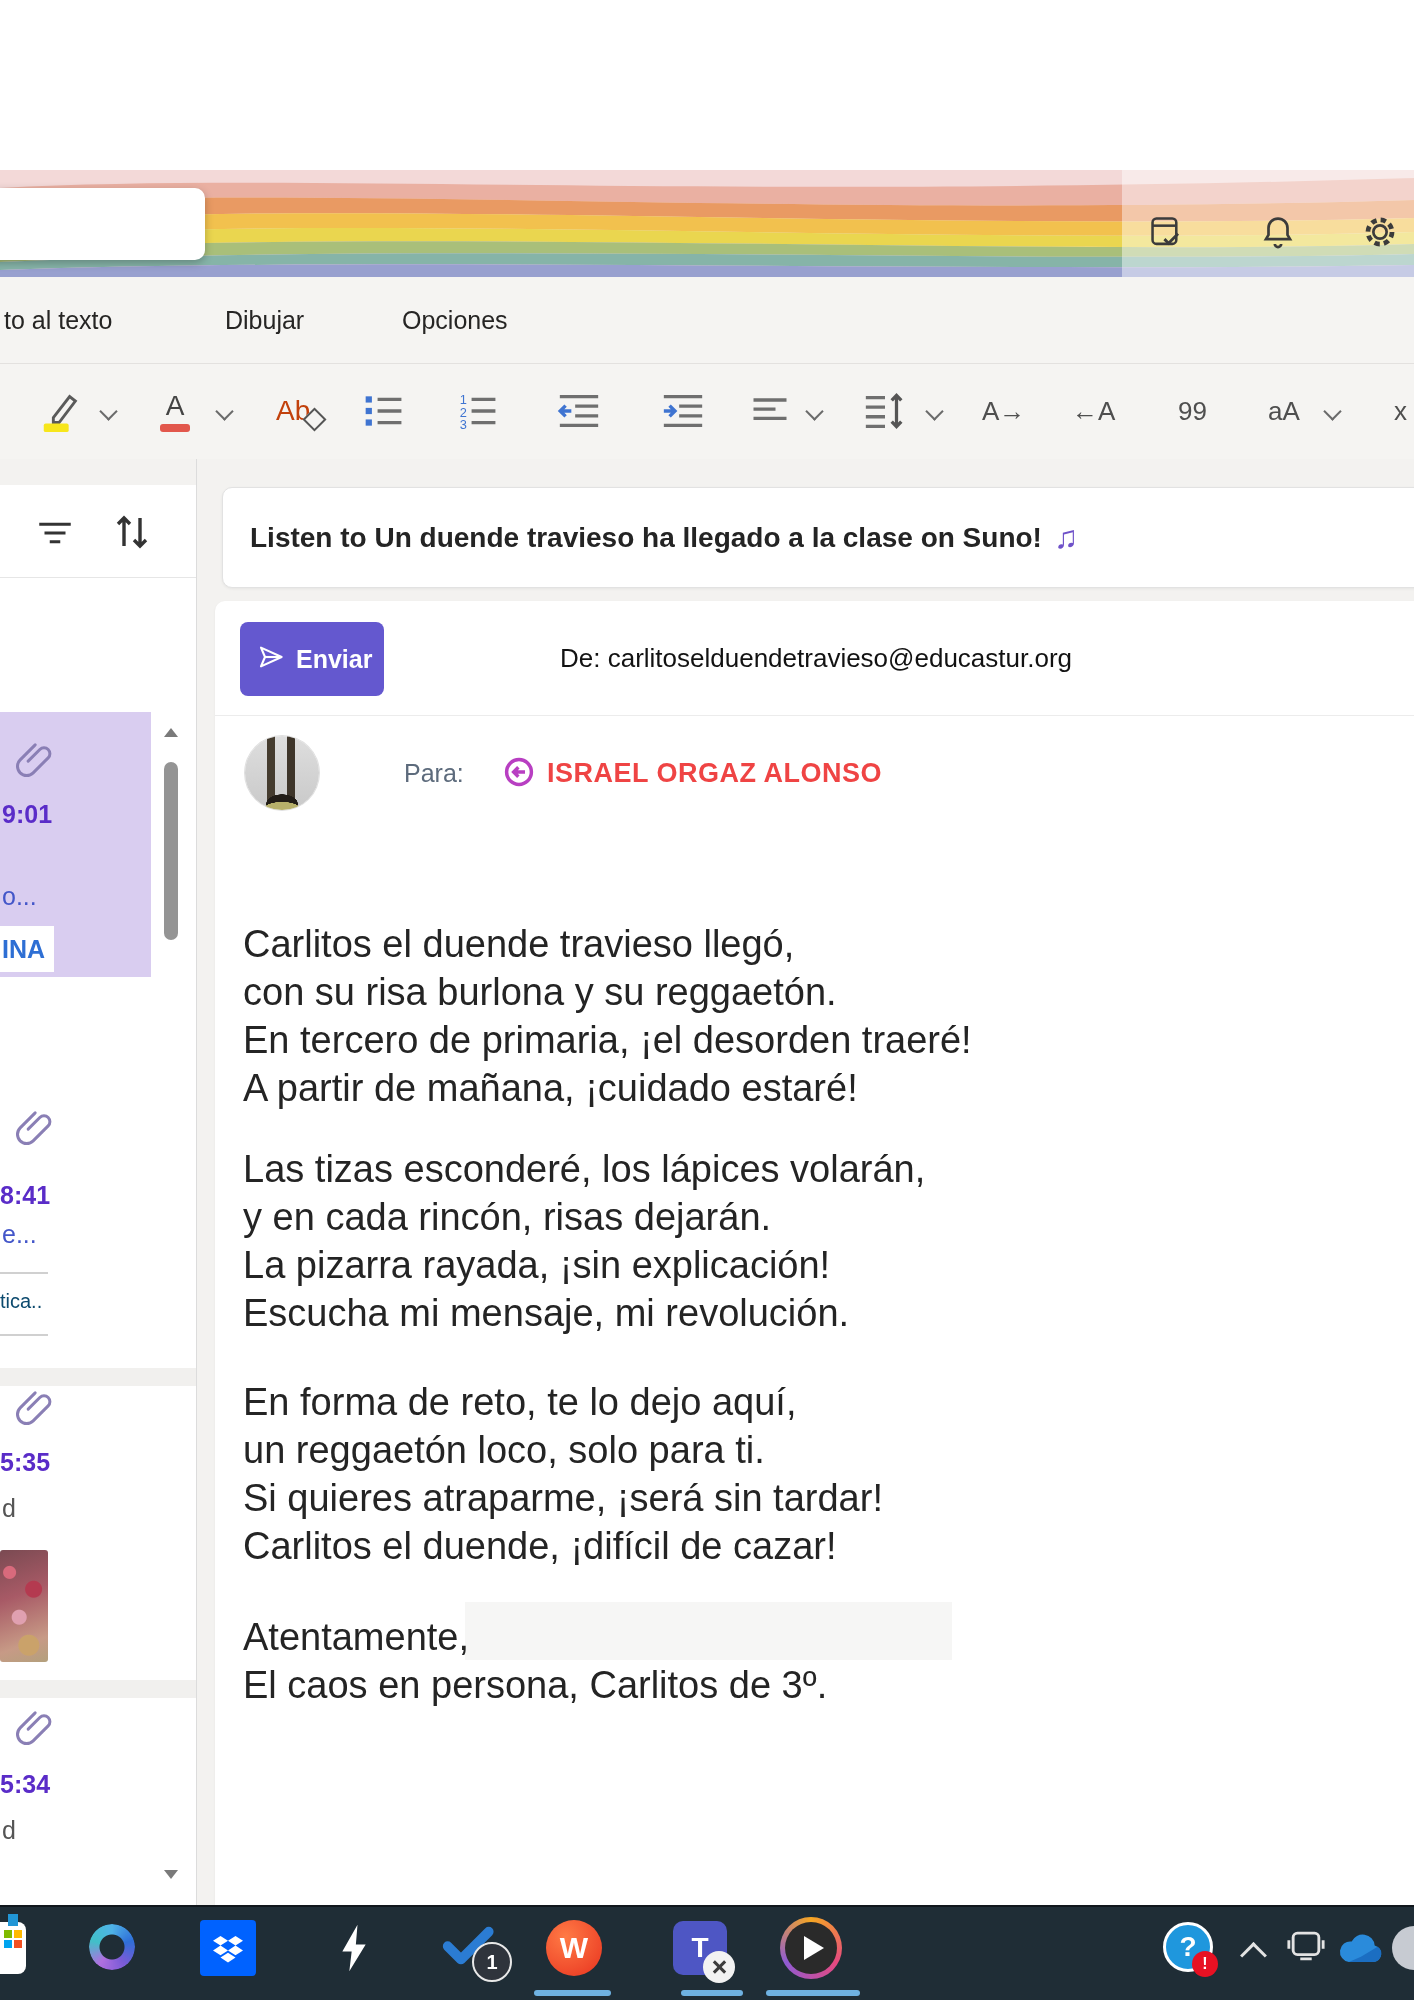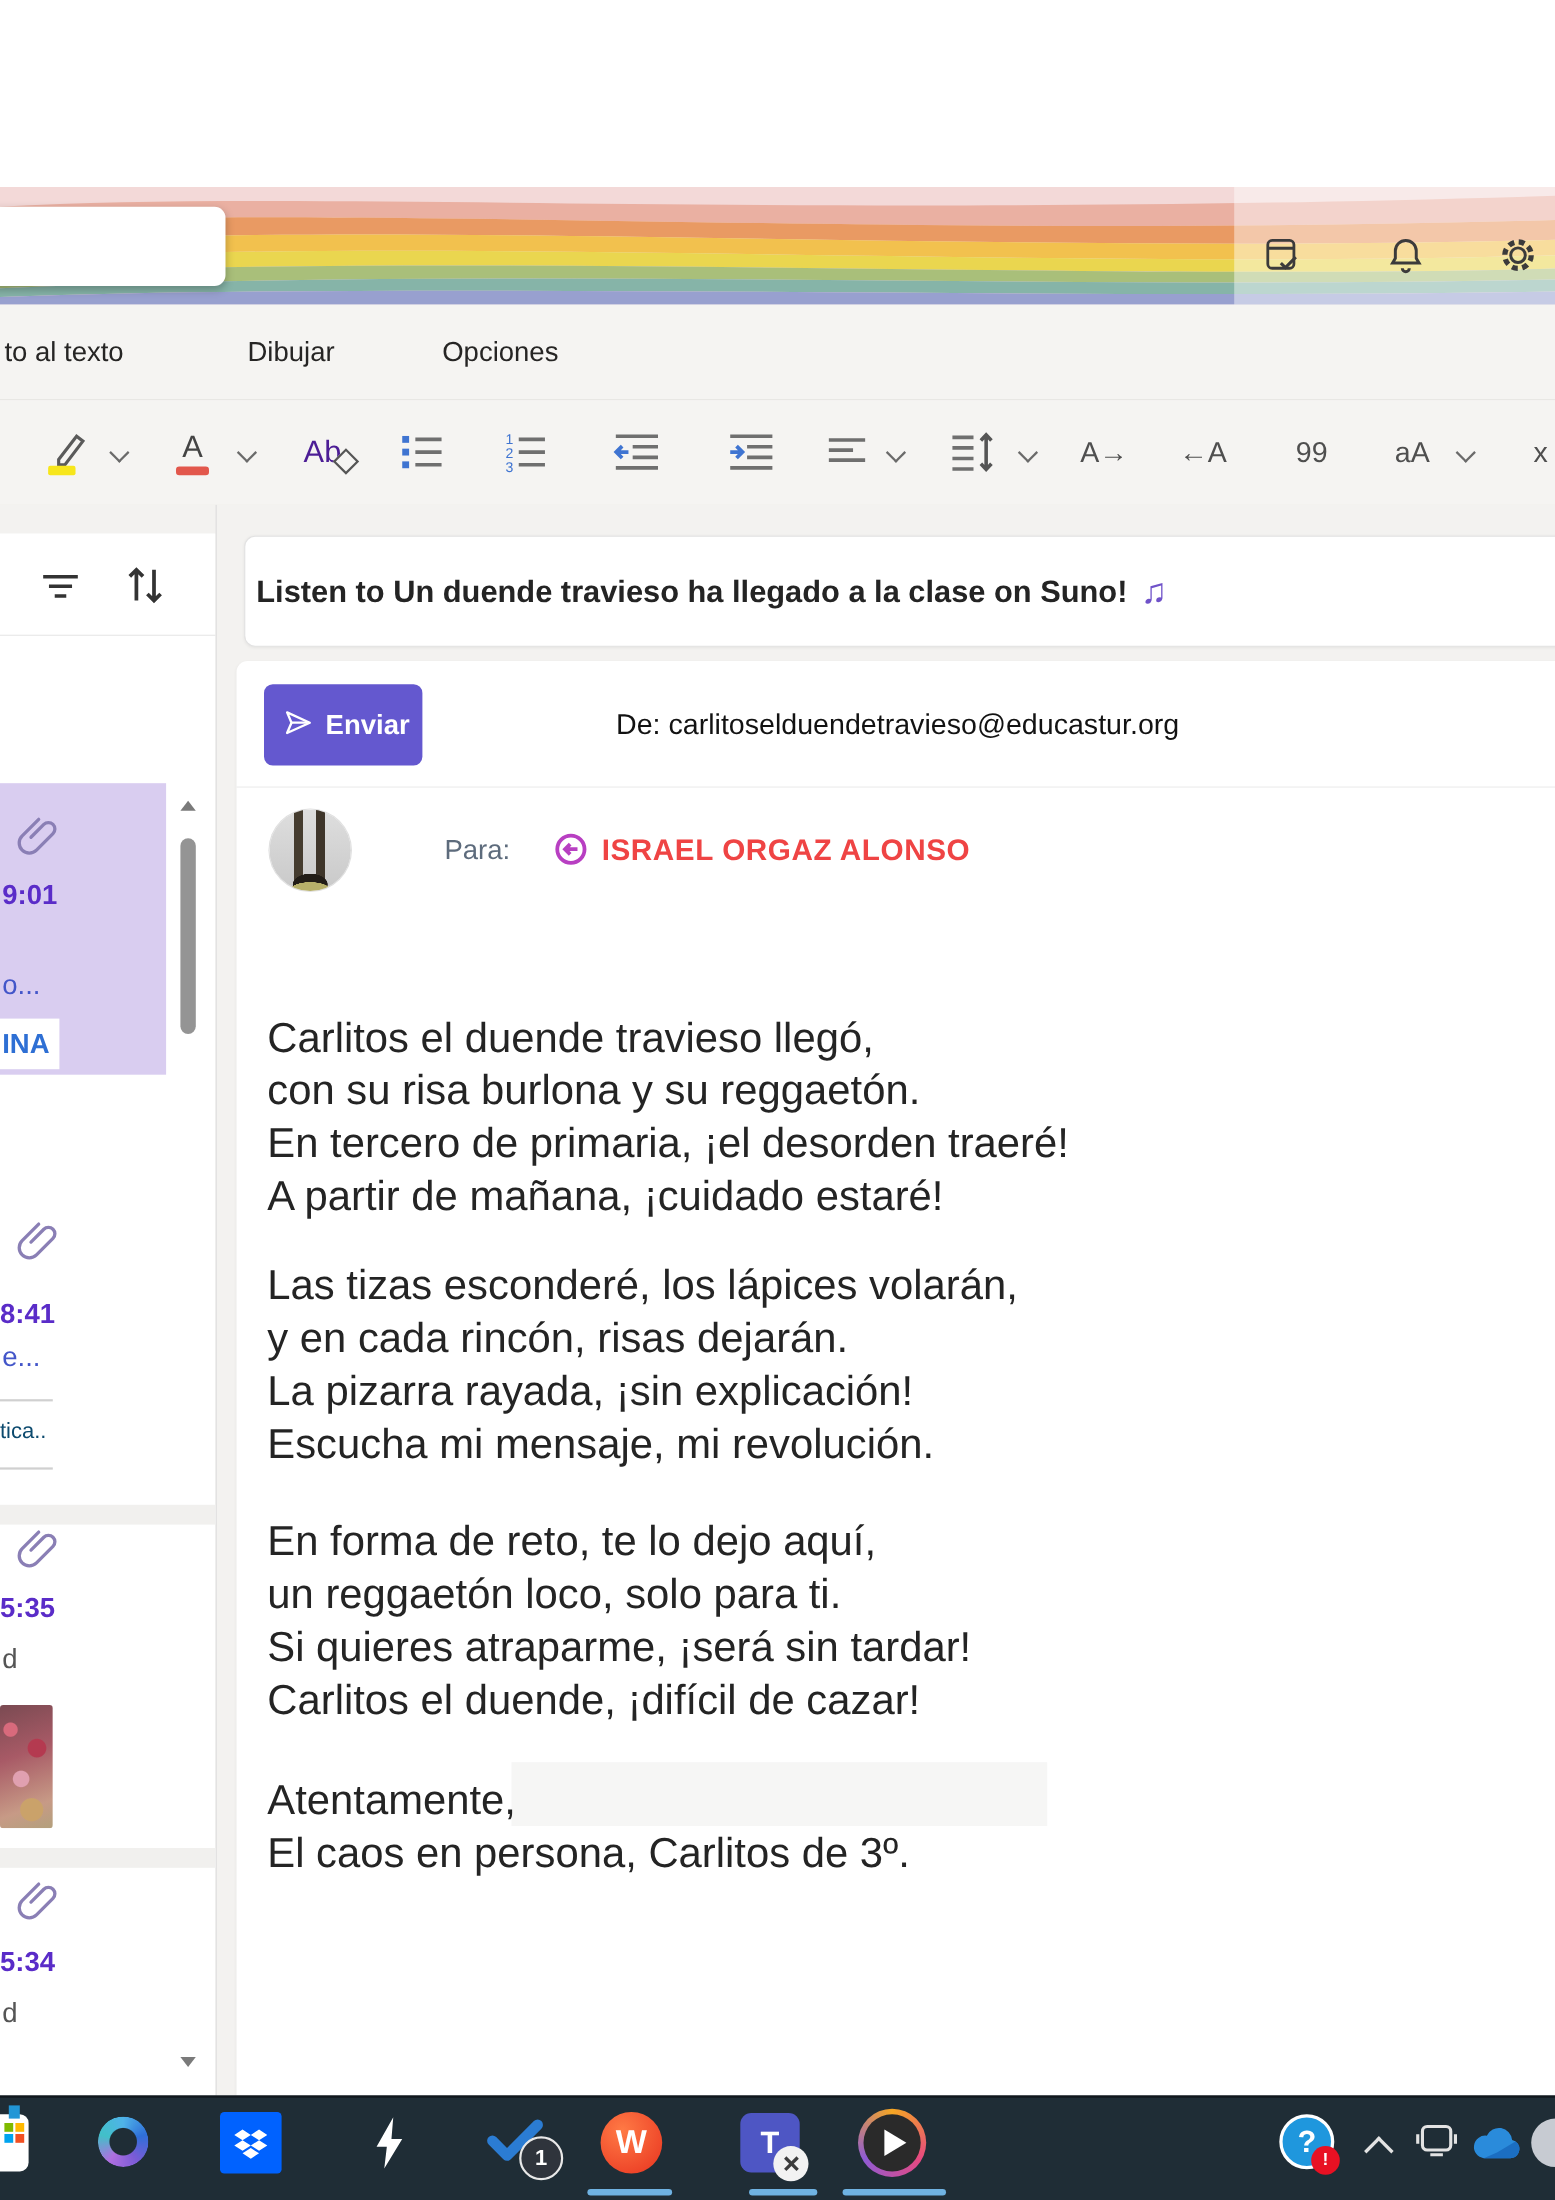--- a/index.html
+++ b/index.html
@@ -35,21 +35,21 @@
   .snip-txt{font-size:25px;color:#4356c9;}
   .snip-gray{font-size:20px;color:#0c4a6e;}
   .list-sep{height:2px;background:#d0d0d0;width:48px;left:0;}
   .list-gap{left:0;width:196px;height:18px;background:#f1f0ee;}
   .scroll-thumb{left:164px;width:14px;background:#949494;border-radius:7px;}
   .tri-up{width:0;height:0;border-left:7px solid transparent;border-right:7px solid transparent;border-bottom:9px solid #7a7a7a;}
   .tri-down{width:0;height:0;border-left:7px solid transparent;border-right:7px solid transparent;border-top:9px solid #7a7a7a;}
 
   
   .subject-card{left:222px;top:487px;width:1202px;height:99px;background:#fff;border:1px solid #e2e2e2;border-radius:10px;box-shadow:0 1px 3px rgba(0,0,0,.06);display:flex;align-items:center;}
-  .subject-text{margin-left:10px;font-size:28px;font-weight:bold;color:#242424;white-space:nowrap;}
+  .subject-text{margin-left:27px;font-size:28px;font-weight:bold;color:#242424;white-space:nowrap;}
   .subject-emoji{margin-left:12px;font-size:32px;color:#6f52c9;font-weight:bold;}
 
   
   .compose-card{left:215px;top:601px;width:1209px;height:1304px;background:#fff;border-radius:10px 10px 0 0;box-shadow:0 1px 3px rgba(0,0,0,.05);}
   .send-btn{left:25px;top:21px;width:144px;height:74px;background:#6458cf;border-radius:8px;display:flex;align-items:center;cursor:pointer;}
   .send-main{display:flex;align-items:center;gap:10px;padding:0 14px 0 16px;height:100%;}
   .send-label{color:#fff;font-size:25px;font-weight:bold;}
   .send-split{width:38px;height:46px;border-left:1px solid rgba(255,255,255,.5);display:flex;align-items:center;justify-content:center;}
   .send-split .chev{border-color:#fff;width:10px;height:10px;}
   .from-line{left:345px;top:17px;height:80px;display:flex;align-items:center;font-size:26px;color:#121212;}
@@ -148,21 +148,21 @@
 
   <div class="abs tbtn" style="left:160px;flex-direction:column;">
     <span class="tlabel" style="font-size:28px;color:#444;">A</span>
     <span style="width:30px;height:8px;background:#e2574c;border-radius:3px;margin-top:2px;"></span>
   </div>
   <div class="abs tbtn" style="left:218px;">
       <span class="chev"></span>
     </div>
 
   <div class="abs tbtn" style="left:276px;">
-    <span class="tlabel" style="font-size:28px;color:#4c1d95;">Ab</span>
+    <span class="tlabel" style="font-size:28px;color:#c2410c;">Ab</span>
     <span style="width:13px;height:13px;border:2px solid #555;transform:rotate(45deg);margin:16px 0 0 -4px;background:#f5f4f2;"></span>
   </div>
 
   <div class="abs tbtn" style="left:362px;">
     <svg viewBox="0 0 24 24" width="44" height="44">
         <rect x="2" y="4" width="3.4" height="3.4" fill="#3f74d1"></rect>
         <rect x="2" y="10.3" width="3.4" height="3.4" fill="#3f74d1"></rect>
         <rect x="2" y="16.6" width="3.4" height="3.4" fill="#3f74d1"></rect>
         <path d="M8.5 5.7h13M8.5 12h13M8.5 18.3h13" stroke="#6f6f6f" stroke-width="1.8"></path>
       </svg>

